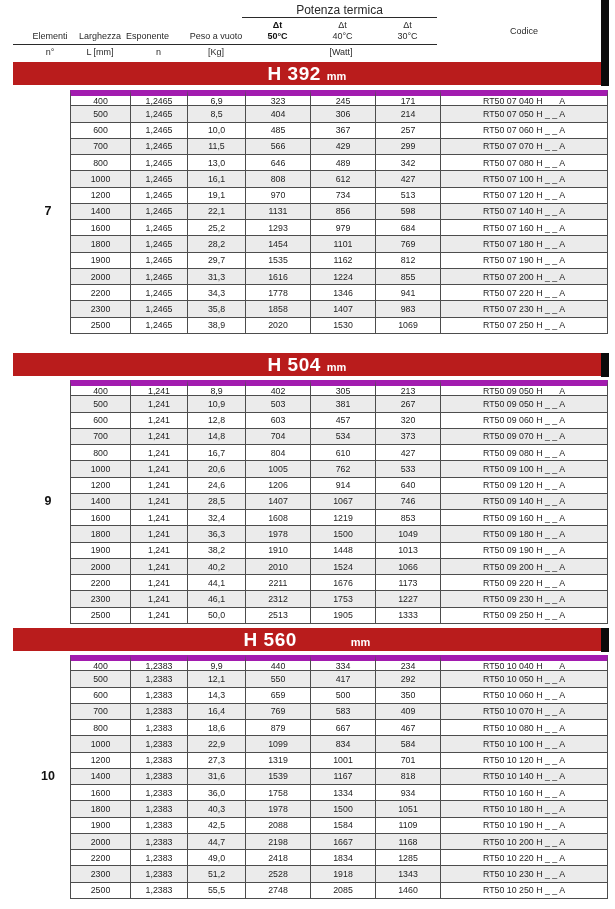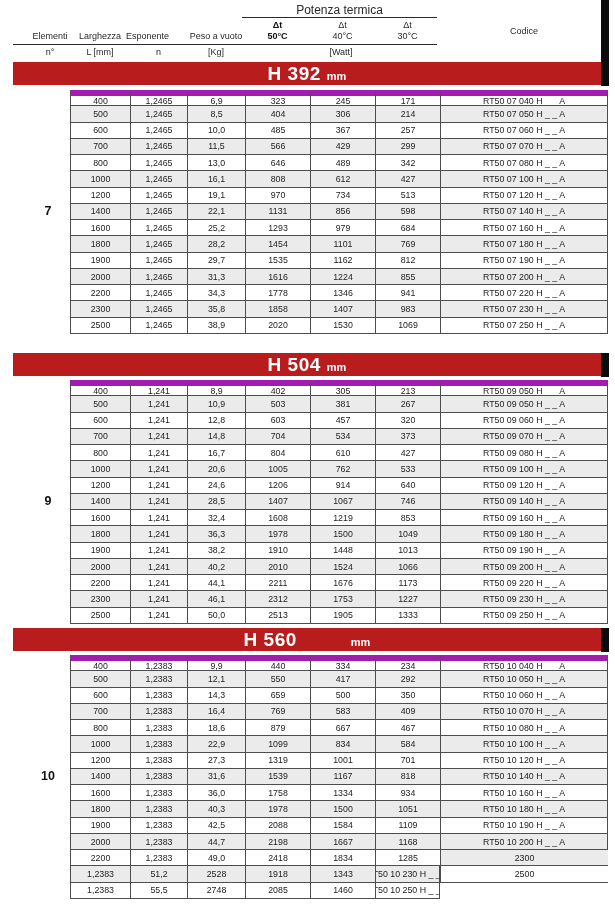--- a/index.html
+++ b/index.html
@@ -462,20 +462,21 @@
   <div class="c band">1667</div>
   <div class="c band">1168</div>
   <div class="c last band">RT50 10 200 H _ _ A</div>
 
   <div class="c">2200</div>
   <div class="c">1,2383</div>
   <div class="c">49,0</div>
   <div class="c">2418</div>
   <div class="c">1834</div>
   <div class="c">1285</div>
+  <div class="c last">RT50 10 220 H _ _ A</div>
 
   <div class="c band">2300</div>
   <div class="c band">1,2383</div>
   <div class="c band">51,2</div>
   <div class="c band">2528</div>
   <div class="c band">1918</div>
   <div class="c band">1343</div>
   <div class="c last band">RT50 10 230 H _ _ A</div>
 
   <div class="c">2500</div>

